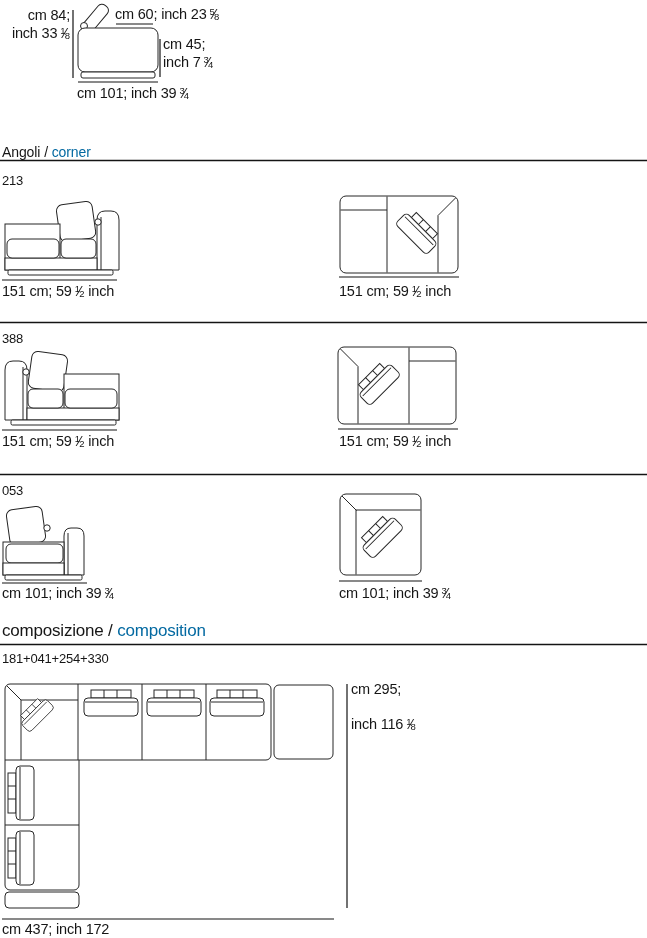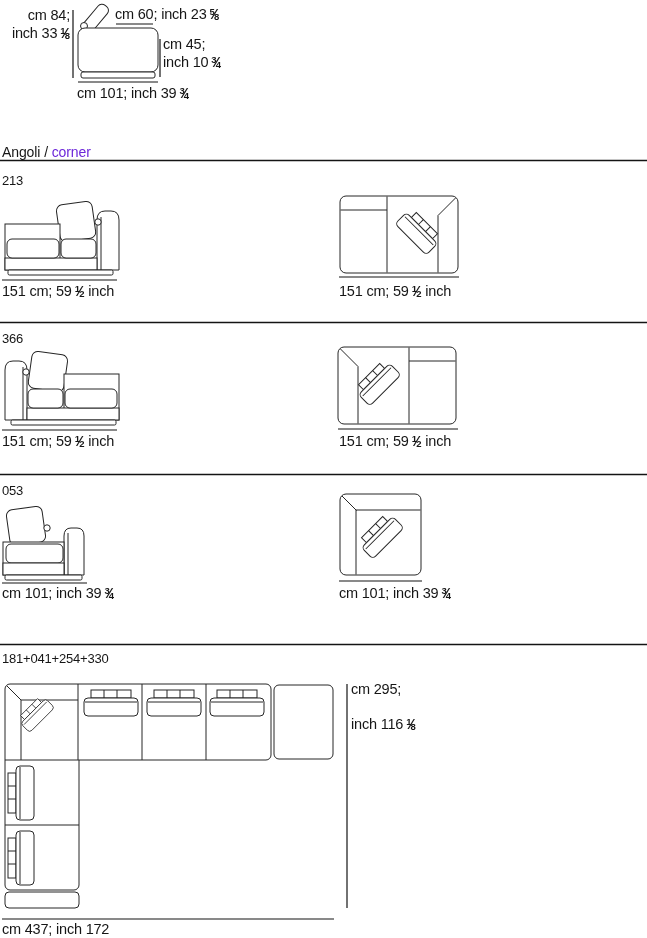--- a/index.html
+++ b/index.html
@@ -11,22 +11,22 @@
     overflow:hidden;
     font-family:"Liberation Sans", sans-serif;
     color:#161616;
   }
   .txt{position:absolute;white-space:nowrap;}
   .dim{font-size:14.5px;letter-spacing:-0.2px;line-height:17px;}
   .dim-r{text-align:right;}
   .code{font-size:13px;letter-spacing:-0.2px;line-height:22px;}
   .hdr{font-size:14px;letter-spacing:-0.1px;line-height:16px;}
   .hdr-big{font-size:17px;letter-spacing:-0.2px;line-height:19px;}
-  .hdr .sec,.hdr-big .sec{color:#6d28d9;}
-  .fr{white-space:nowrap;margin-left:3px;font-weight:bold;}
+  .hdr .sec,.hdr-big .sec{color:#0369a1;}
+  .fr{white-space:nowrap;margin-left:3px;}
   sub,sup{line-height:0;letter-spacing:0;}
   .fr sup{font-size:9.5px;vertical-align:4.5px;}
   .fr .sl{font-size:14px;margin:0 -1.5px;}
   .fr sub{font-size:9.5px;vertical-align:-1px;}
   svg.art{position:absolute;left:0;top:0;}
   .art rect,.art path,.art circle{fill:#ffffff;stroke:#262626;stroke-width:1;}
   .art line{fill:none;stroke:#262626;stroke-width:1;}
   .art line.dimline{stroke:#141414;stroke-width:1.2;}
   .art line.rule{stroke:#141414;stroke-width:1.4;}
 </style>
@@ -177,21 +177,21 @@
   <div class="txt dim dim-r" style="left:0;top:25px;width:70px">
     <span>inch 33</span><span class="fr"><sup>1</sup><span class="sl">⁄</span><sub>8</sub></span>
   </div>
   <div class="txt dim" style="left:115px;top:6px">
     <span>cm 60; inch 23</span><span class="fr"><sup>5</sup><span class="sl">⁄</span><sub>8</sub></span>
   </div>
   <div class="txt dim" style="left:163px;top:36px">
     <span>cm 45;</span>
   </div>
   <div class="txt dim" style="left:163px;top:54px">
-    <span>inch 10</span><span class="fr"><sup>3</sup><span class="sl">⁄</span><sub>4</sub></span>
+    <span>inch 7</span><span class="fr"><sup>3</sup><span class="sl">⁄</span><sub>4</sub></span>
   </div>
   <div class="txt dim" style="left:77px;top:85px">
     <span>cm 101; inch 39</span><span class="fr"><sup>3</sup><span class="sl">⁄</span><sub>4</sub></span>
   </div>
 
   <div class="txt hdr" style="left:2px;top:144px">
     <span>Angoli</span>
     <span class="sep">/</span>
     <span class="sec">corner</span>
   </div>
@@ -200,39 +200,44 @@
     <span>213</span>
   </div>
   <div class="txt dim" style="left:2px;top:283px">
     <span>151 cm; 59</span><span class="fr"><sup>1</sup><span class="sl">⁄</span><sub>2</sub></span><span> inch</span>
   </div>
   <div class="txt dim" style="left:339px;top:283px">
     <span>151 cm; 59</span><span class="fr"><sup>1</sup><span class="sl">⁄</span><sub>2</sub></span><span> inch</span>
   </div>
 
   <div class="txt code" style="left:2px;top:328px">
-    <span>366</span>
+    <span>388</span>
   </div>
   <div class="txt dim" style="left:2px;top:433px">
     <span>151 cm; 59</span><span class="fr"><sup>1</sup><span class="sl">⁄</span><sub>2</sub></span><span> inch</span>
   </div>
   <div class="txt dim" style="left:339px;top:433px">
     <span>151 cm; 59</span><span class="fr"><sup>1</sup><span class="sl">⁄</span><sub>2</sub></span><span> inch</span>
   </div>
 
   <div class="txt code" style="left:2px;top:480px">
     <span>053</span>
   </div>
   <div class="txt dim" style="left:2px;top:585px">
     <span>cm 101; inch 39</span><span class="fr"><sup>3</sup><span class="sl">⁄</span><sub>4</sub></span><span></span>
   </div>
   <div class="txt dim" style="left:339px;top:585px">
     <span>cm 101; inch 39</span><span class="fr"><sup>3</sup><span class="sl">⁄</span><sub>4</sub></span><span></span>
   </div>
 
+  <div class="txt hdr-big" style="left:2px;top:621px">
+    <span>composizione</span>
+    <span class="sep">/</span>
+    <span class="sec">composition</span>
+  </div>
   <div class="txt code" style="left:2px;top:648px">
     <span>181+041+254+330</span>
   </div>
   <div class="txt dim" style="left:351px;top:681px">
     <span>cm 295;</span>
   </div>
   <div class="txt dim" style="left:351px;top:716px">
     <span>inch 116</span><span class="fr"><sup>1</sup><span class="sl">⁄</span><sub>8</sub></span>
   </div>
   <div class="txt dim" style="left:2px;top:921px">

